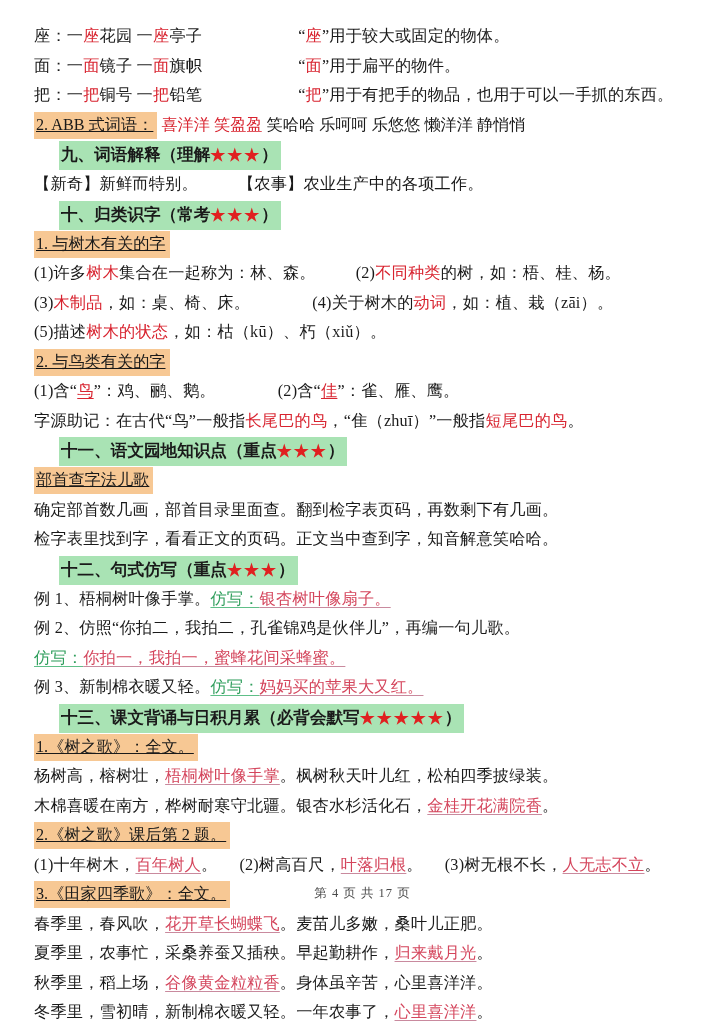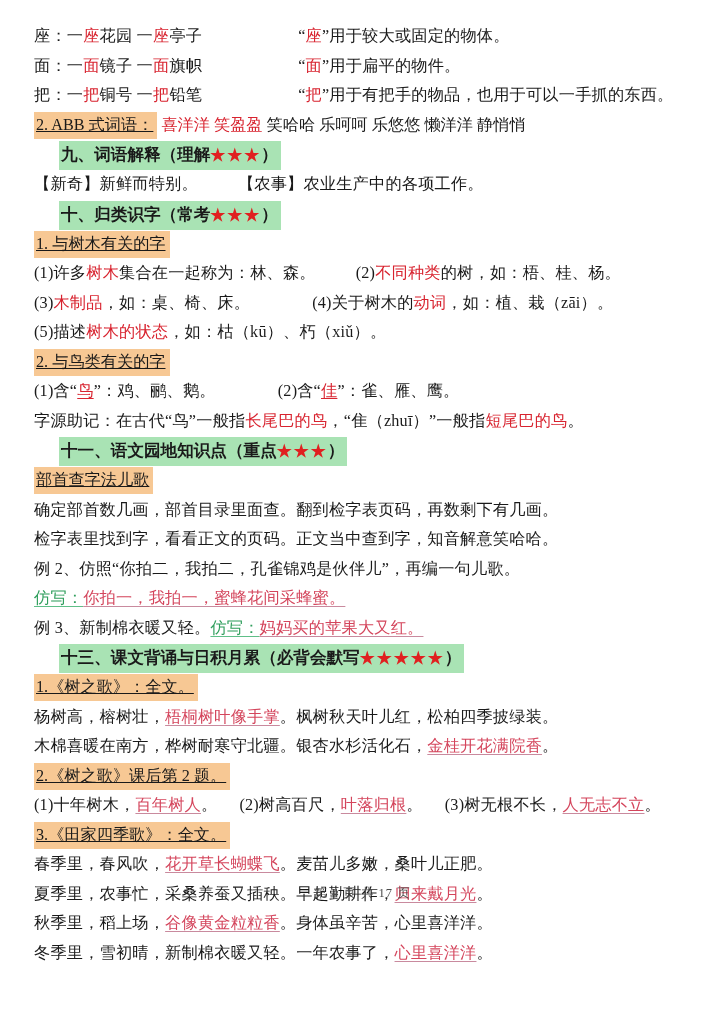--- a/index.html
+++ b/index.html
@@ -134,20 +134,26 @@
 
   <div class="sec">
     <span class="band"><span>十一、语文园地知识点（重点</span><span class="star">★★★</span><span>）</span></span>
   </div>
   <div class="sub">
     <span class="band">部首查字法儿歌</span>
   </div>
   <div class="ln">确定部首数几画，部首目录里面查。翻到检字表页码，再数剩下有几画。</div>
   <div class="ln">检字表里找到字，看看正文的页码。正文当中查到字，知音解意笑哈哈。</div>
 
+  <div class="sec">
+    <span class="band"><span>十二、句式仿写（重点</span><span class="star">★★★</span><span>）</span></span>
+  </div>
+  <div class="ln">
+    <span>例 1、梧桐树叶像手掌。</span><span class="grn">仿写：</span><span class="pinku">银杏树叶像扇子。</span>
+  </div>
   <div class="ln">
     <span>例 2、仿照“你拍二，我拍二，孔雀锦鸡是伙伴儿”，再编一句儿歌。</span>
   </div>
   <div class="ln">
     <span class="grn">仿写：</span><span class="pinku">你拍一，我拍一，蜜蜂花间采蜂蜜。</span>
   </div>
   <div class="ln">
     <span>例 3、新制棉衣暖又轻。</span><span class="grn">仿写：</span><span class="pinku">妈妈买的苹果大又红。</span>
   </div>
 

